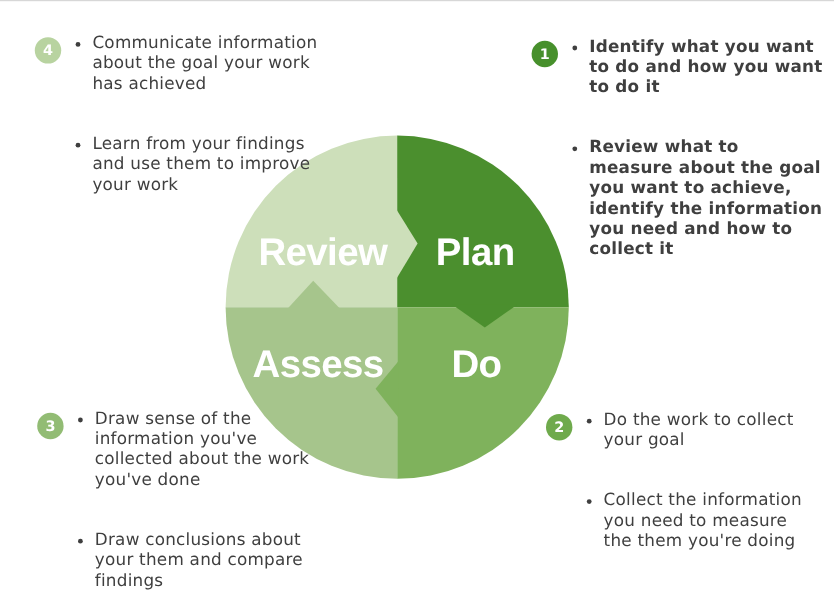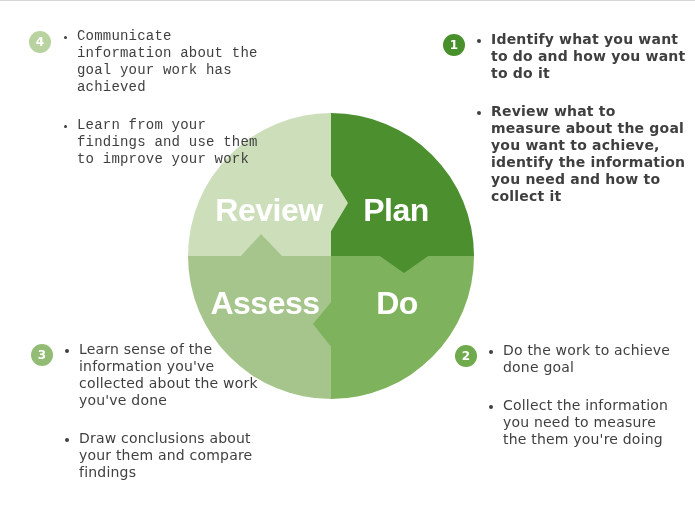--- a/index.html
+++ b/index.html
@@ -49,23 +49,23 @@
     text-align: center;
   }
   .bullets {
     margin: 0;
     padding-left: 26px;
     list-style: disc outside;
     font-size: 14px;
     line-height: 17px;
     letter-spacing: 0.2px;
   }
-  .bullets li + li { margin-top: 21px; }
+  .bullets li + li { margin-top: 33px; }
   .bullets li::marker { font-size: 12px; }
-  .step-4 { left: 29px;  top: 28px; }  .step-4 .bullets { width: 192px; font-family: Liberation Mono, monospace; }
+  .step-4 { left: 29px;  top: 28px; }  .step-4 .bullets { width: 192px; }
   .step-1 { left: 443px; top: 31px; }  .step-1 .bullets { width: 196px; font-weight: bold; }
   .step-3 { left: 31px;  top: 341px; } .step-3 .bullets { width: 188px; }
   .step-2 { left: 455px; top: 342px; } .step-2 .bullets { width: 176px; }
 </style>
 </head>
 <body>
 
 <div class="canvas">
 
   <div class="top-rule"></div>
@@ -99,26 +99,26 @@
     <span class="badge" style="background-color: rgb(71, 144, 44);">1</span>
     <ul class="bullets">
       <li>Identify what you want to do and how you want to do it</li>
       <li>Review what to measure about the goal you want to achieve, identify the information you need and how to collect it</li>
     </ul>
   </div>
 
   <div class="step step-3">
     <span class="badge" style="background-color: rgb(146, 188, 116);">3</span>
     <ul class="bullets">
-      <li>Learn sense of the information you've collected about the work you've done</li>
+      <li>Draw sense of the information you've collected about the work you've done</li>
       <li>Draw conclusions about your them and compare findings</li>
     </ul>
   </div>
 
   <div class="step step-2">
     <span class="badge" style="background-color: rgb(111, 170, 76);">2</span>
     <ul class="bullets">
-      <li>Do the work to achieve done goal</li>
+      <li>Do the work to collect your goal</li>
       <li>Collect the information you need to measure the them you're doing</li>
     </ul>
   </div>
 
 </div>
 
 </body></html>

